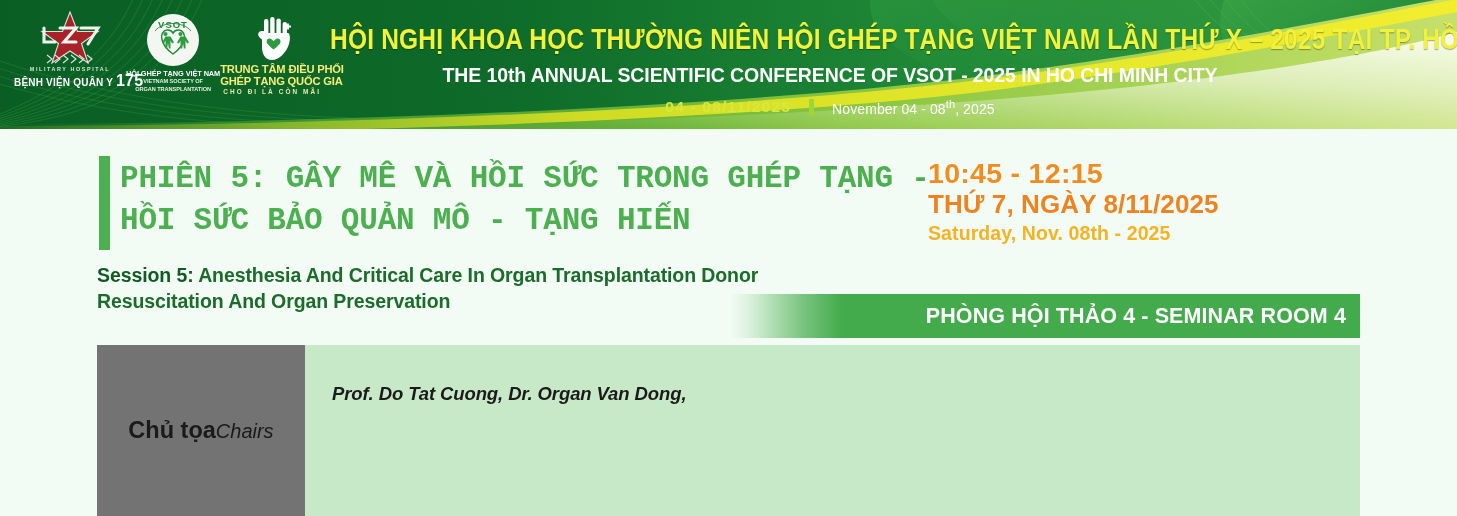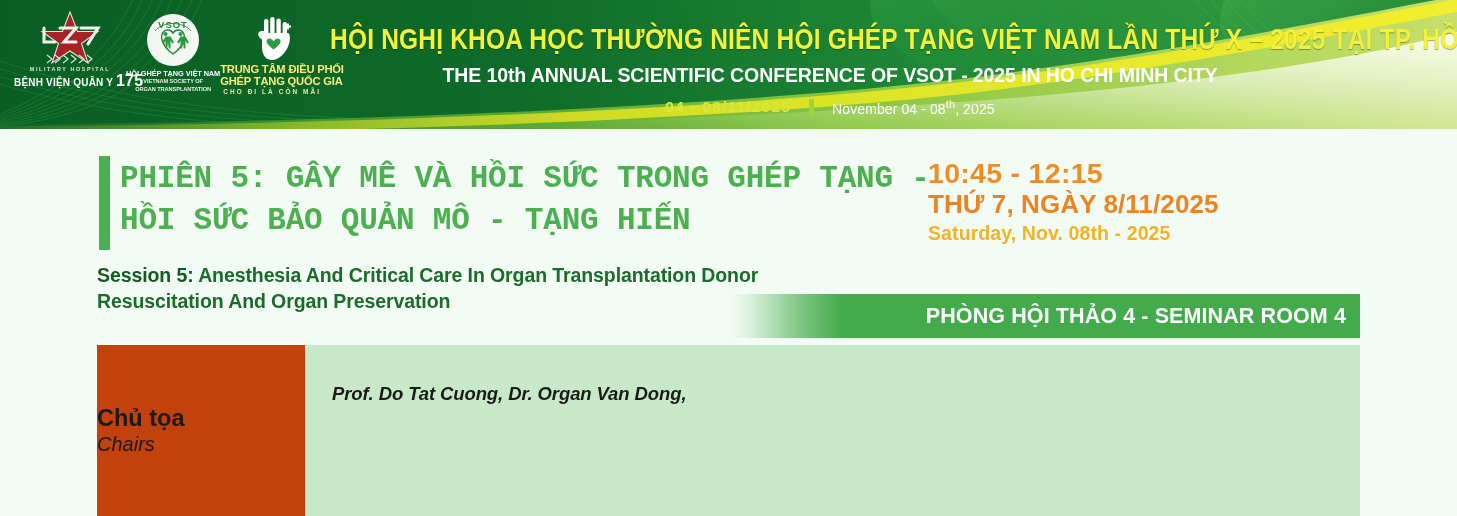--- a/index.html
+++ b/index.html
@@ -105,22 +105,22 @@
     padding-right: 14px;
     margin-top: 21px;
   }
   .room-banner .rb-text {
     font-size: 21.5px; font-weight: bold; color: #FFFFFF; white-space: nowrap; letter-spacing: 0.1px;
   }
 
   
   .chairs { position: absolute; left: 97px; top: 345px; width: 1263px; height: 171px; display: flex; }
   .chairs-label {
-    width: 208px; background: #c2410c; display: flex; flex-direction: column;
-    align-items: flex-start; justify-content: center; flex: 0 0 208px;
+    width: 208px; background: #737373; display: flex; flex-direction: row;
+    align-items: center; justify-content: center; flex: 0 0 208px;
   }
   .chairs-label .cl-vi { font-size: 23.5px; font-weight: bold; color: #1A1A1A; line-height: 1.16; }
   .chairs-label .cl-en { font-size: 20px; font-style: italic; color: #1A1A1A; line-height: 1.2; }
   .chairs-body { flex: 1; background: #C7E9C8; padding: 26px 0 0 27px; }
   .chairs-body .names-vi {
     font-size: 21.5px; font-weight: bold; color: #19611F; line-height: 1.52; letter-spacing: -0.1px;
   }
   .chairs-body .names-en {
     font-size: 18.5px; font-style: italic; font-weight: bold; color: #1A1A1A;
     line-height: 1.55; margin-top: 9px; letter-spacing: -0.1px;

